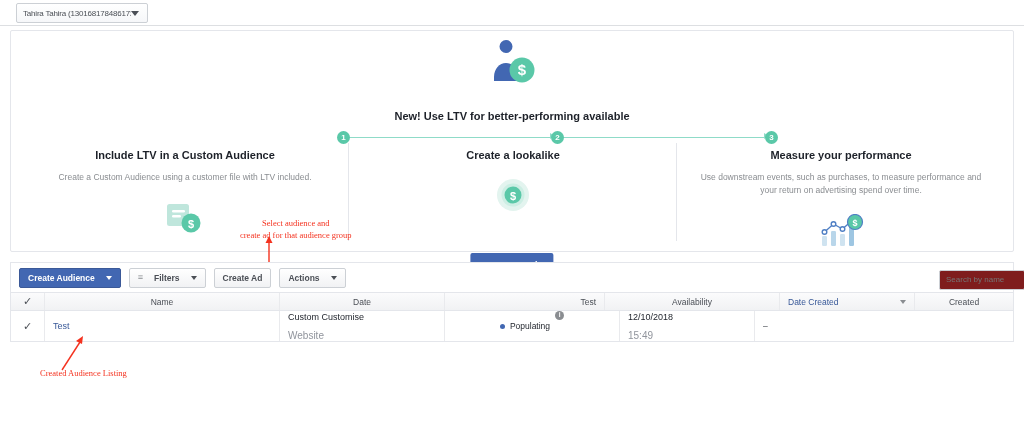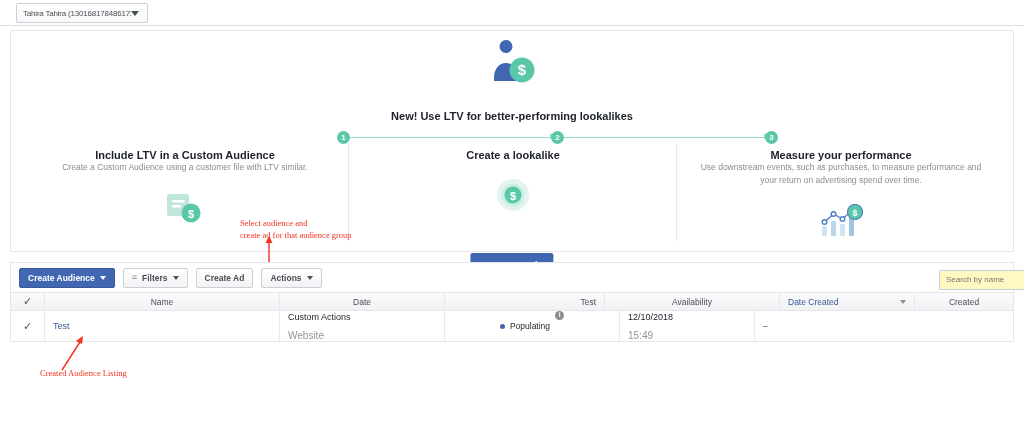--- a/index.html
+++ b/index.html
@@ -64,68 +64,68 @@
     background: #5ac8a8; color: #fff; font-size: 8px; font-weight: bold;
     display: flex; align-items: center; justify-content: center; line-height: 1;
   }
 
   .cols { position: absolute; top: 118px; left: 10px; width: 984px; display: flex; }
   .col { flex: 1; padding: 0 22px; text-align: center; position: relative; }
   .col.divided::after {
     content: ""; position: absolute; right: 0; top: -6px;
     width: 1px; height: 98px; background: #e4e6eb;
   }
-  .col-head { font-size: 11px; font-weight: bold; color: #1d2129; }
+  .col-head { font-size: 11px; font-weight: bold; color: #1d2129; margin-bottom: 10px; }
   .col-body { font-size: 8.5px; color: #8a8d91; line-height: 1.55; }
   .col-icon { margin-top: 12px; height: 44px; display: flex; align-items: center; justify-content: center; }
 
   .cta {
     position: absolute; left: 50%; top: 222px; transform: translateX(-50%);
     background: #4267b2; color: #fff; font-size: 9.5px; font-weight: bold;
     border: none; border-radius: 2px; padding: 6px 16px; cursor: pointer;
   }
 
   
   .annot {
     position: absolute; color: #f4321f; font-size: 8.5px;
     line-height: 1.45; white-space: pre-line; pointer-events: none;
     font-family: "Liberation Serif", serif;
   }
-  .annot-1 { left: 240px; top: 217px; }
+  .annot-1 { left: 240px; top: 217px; text-align: center; }
   .annot-2 { left: 40px; top: 367px; }
   .arrow-svg { position: absolute; pointer-events: none; }
 
   
   .toolbar {
     position: absolute; left: 10px; top: 262px; width: 1004px; height: 30px;
     border-left: 1px solid #e4e6eb; border-right: 1px solid #e4e6eb;
     border-top: 1px solid #e4e6eb;
     background: #fff; display: flex; align-items: center; padding: 0 8px;
   }
   .btn {
     height: 20px; border: 1px solid #ccd0d5; border-radius: 2px;
     background: linear-gradient(#ffffff, #f1f2f4);
     font-size: 8.5px; color: #4b4f56; font-weight: bold;
-    display: inline-flex; align-items: center; gap: 5px;
+    display: inline-flex; align-items: center; gap: 11px;
     padding: 0 8px; margin-right: 8px; cursor: pointer; white-space: nowrap;
   }
   .btn.primary {
     background: #4267b2; border-color: #3b5998; color: #fff;
   }
   .btn .cd {
     width: 0; height: 0;
     border-left: 3.5px solid transparent; border-right: 3.5px solid transparent;
     border-top: 4.5px solid currentColor;
   }
   .filter-glyph { font-size: 9px; color: #8a8d91; line-height: 1; }
   .search-wrap { position: absolute; right: -12px; top: 5px; }
   .search-input {
     width: 86px; height: 20px; border: 1px solid #ccd0d5; border-radius: 2px;
     font-size: 8px; color: #8a8d91; padding: 0 6px;
-    font-family: "Liberation Sans", sans-serif; background: #fef9c3; outline: none;
+    font-family: "Liberation Sans", sans-serif; background: #7f1d1d; outline: none;
   }
 
   
   .table { position: absolute; left: 10px; top: 292px; width: 1004px;
            border: 1px solid #e4e6eb; background: #fff; }
   .trow { display: flex; align-items: stretch; }
   .thead { height: 18px; background: linear-gradient(#fbfbfc, #f1f2f4);
            border-bottom: 1px solid #e4e6eb; }
   .thead .cell { font-size: 8.5px; color: #4b4f56; display: flex; align-items: center; }
   .tbody { height: 30px; }
@@ -175,36 +175,36 @@
 
     <div class="hero-icon">
       <svg width="56" height="46" viewBox="0 0 56 46">
         <path d="M22 14a6.5 6.5 0 1 0 0-13 6.5 6.5 0 0 0 0 13z" fill="#4267b2"></path>
         <path d="M10 38c0-8 5.4-14 12-14s12 6 12 14v4H10v-4z" fill="#4267b2"></path>
         <circle cx="38" cy="31" r="12.5" fill="#5ac8a8"></circle>
         <text x="38" y="36" text-anchor="middle" font-size="15" font-weight="bold" fill="#ffffff" font-family="Liberation Sans, sans-serif">$</text>
       </svg>
     </div>
 
-    <div class="hero-title">New! Use LTV for better-performing lookalikes</div>
+    <div class="hero-title">New! Use LTV for better-performing available</div>
 
     <div class="rail">
       <div class="rail-line"></div>
       <div class="rail-arrow" style="left:289px"></div>
       <div class="rail-arrow" style="left:503px"></div>
       <div class="step-dot" style="left:76px">1</div>
       <div class="step-dot" style="left:290px">2</div>
       <div class="step-dot" style="left:504px">3</div>
     </div>
 
     <div class="cols">
 
       <div class="col divided">
         <div class="col-head">Include LTV in a Custom Audience</div>
-        <div class="col-body">Create a Custom Audience using a customer file with LTV similar.</div>
+        <div class="col-body">Create a Custom Audience using a customer file with LTV included.</div>
         <div class="col-icon">
           <svg width="44" height="34" viewBox="0 0 44 34">
             <rect x="4" y="3" width="22" height="22" rx="2.5" fill="#bfe6dc"></rect>
             <rect x="9" y="9" width="13" height="2.6" rx="1.3" fill="#ffffff"></rect>
             <rect x="9" y="14" width="9" height="2.6" rx="1.3" fill="#ffffff"></rect>
             <circle cx="28" cy="22" r="9.5" fill="#5ac8a8"></circle>
             <text x="28" y="26.5" text-anchor="middle" font-size="11" font-weight="bold" fill="#ffffff" font-family="Liberation Sans, sans-serif">$</text>
           </svg>
         </div>
       </div>
@@ -292,21 +292,21 @@
     </div>
 
     <div class="trow tbody">
       <div class="cell c-check">
         <span class="tick">✓</span>
       </div>
       <div class="cell c-name">
         <span class="link">Test</span>
       </div>
       <div class="cell c-type">
-        <span class="pri">Custom Actions</span>
+        <span class="pri">Custom Customise</span>
         <span class="sec">Website</span>
       </div>
       <div class="cell c-avail" style="flex-direction:row;">
         <span class="status">
           <span class="dot"></span>
           <span>Populating</span>
         </span>
         <span class="info" style="margin-left:5px">i</span>
       </div>
       <div class="cell c-date">

